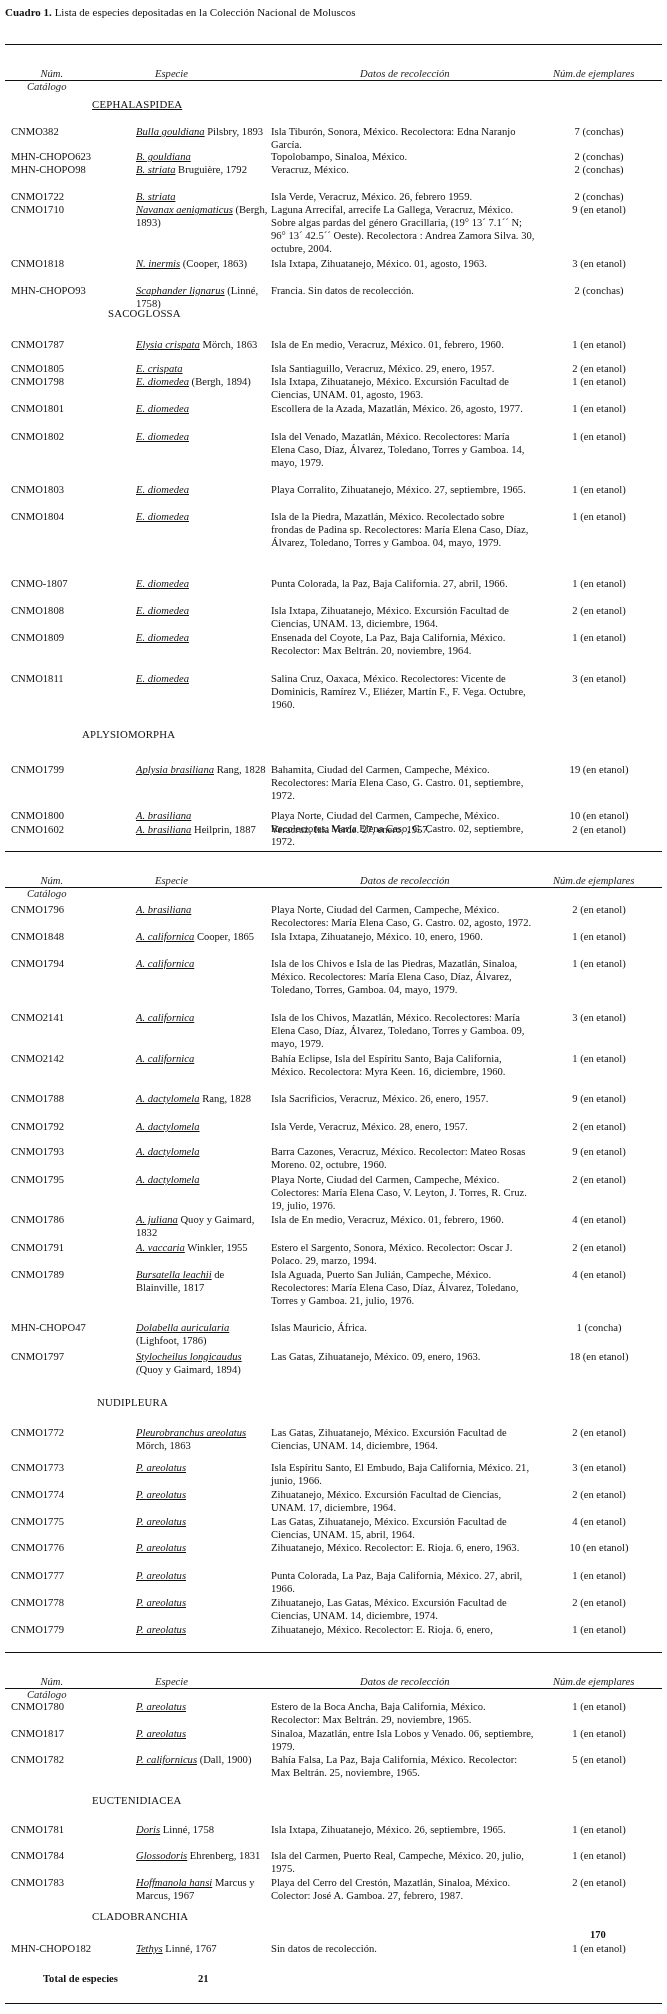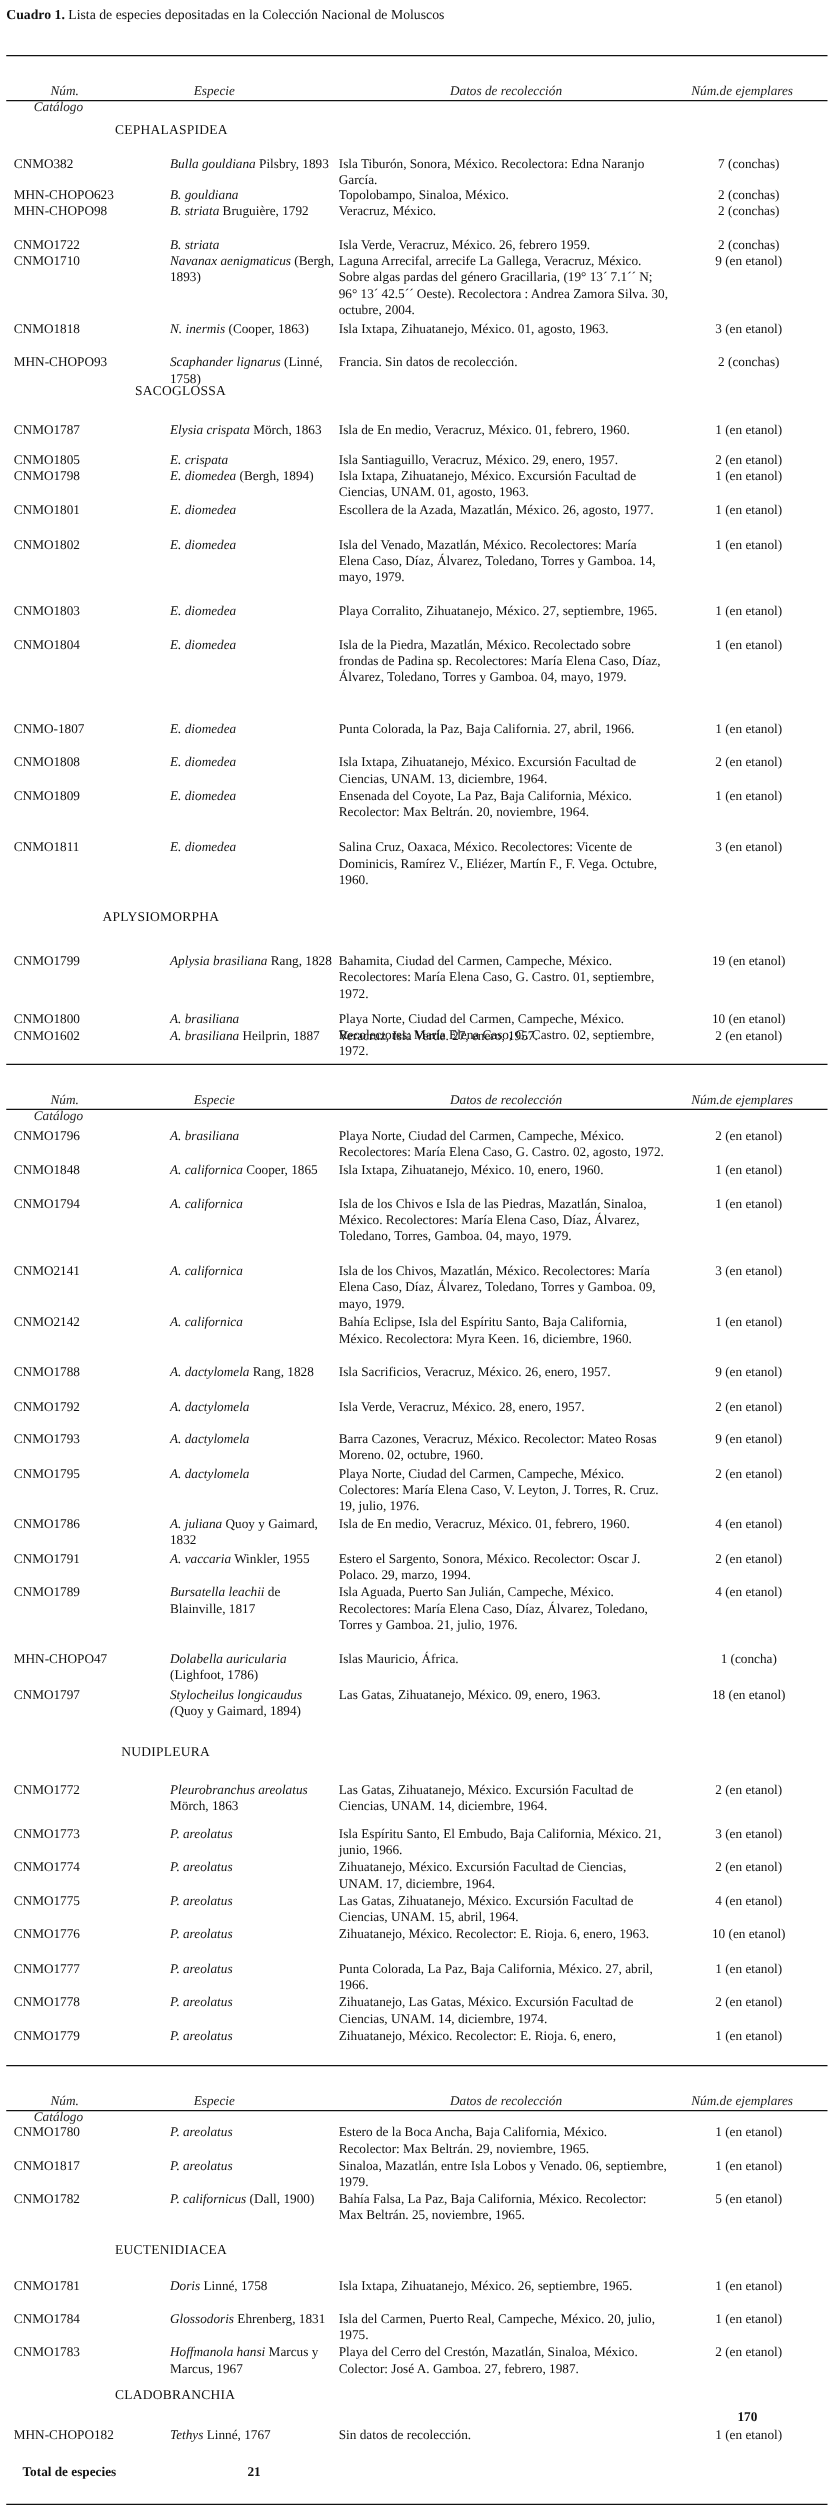--- a/index.html
+++ b/index.html
@@ -10,42 +10,42 @@
   .rule { position:absolute; left:0; width:100%; border-top:1.3px solid #111; height:0; }
   .hdr { position:absolute; left:0; width:100%; font-style:italic; color:#222; }
   .hdr span { position:absolute; top:14px; }
   .row { position:absolute; left:0; width:100%; }
   .c1 { position:absolute; left:6px; width:120px; }
   .c2 { position:absolute; left:131px; width:135px; }
   .c3 { position:absolute; left:266px; width:265px; }
   .c4 { position:absolute; left:540px; width:108px; text-align:center; }
   .group { position:absolute; font-size:10.8px; letter-spacing:0.2px; }
   .tot { position:absolute; font-weight:bold; }
-  i { font-style:italic; }
+  i { font-style:italic;text-decoration:underline; }
 </style>
 </head>
 <body>
 
 <div class="caption">
   <b>Cuadro 1.</b><span> Lista de especies depositadas en la Colección Nacional de Moluscos</span>
 </div>
 
 <div id="doc">
     <div class="rule" style="top: 44px; left: 5px; width: 657px;"></div>
     <div class="hdr" style="top: 53px; left: 5px; width: 657px;">
       <span style="left: 22px; text-align: center;">
         <div style="padding-left: 10px;">Núm.</div>
         <div>Catálogo</div>
       </span>
       <span style="left: 150px;">Especie</span>
       <span style="left: 355px;">Datos de recolección</span>
       <span style="left: 548px;">Núm.de ejemplares</span>
     </div>
     <div class="rule" style="top: 80px; left: 5px; width: 657px;"></div>
-    <div class="group" style="top: 98px; left: 92px;">CEPHALASPIDEA</div>
+    <div class="group" style="top: 98px; left: 92px; text-decoration: underline;">CEPHALASPIDEA</div>
     <div class="row" style="top: 125px; left: 5px; width: 657px;">
       <div class="c1">CNMO382</div>
       <div class="c2"><i>Bulla gouldiana</i><span> Pilsbry, 1893</span></div>
       <div class="c3">Isla Tiburón, Sonora, México. Recolectora: Edna Naranjo García.</div>
       <div class="c4">7 (conchas)</div>
     </div>
     <div class="row" style="top: 150px; left: 5px; width: 657px;">
       <div class="c1">MHN-CHOPO623</div>
       <div class="c2"><i>B. gouldiana</i><span></span></div>
       <div class="c3">Topolobampo, Sinaloa, México.</div>
@@ -359,18 +359,18 @@
       <div class="c3">Playa del Cerro del Crestón, Mazatlán, Sinaloa, México. Colector: José A. Gamboa. 27, febrero, 1987.</div>
       <div class="c4">2 (en etanol)</div>
     </div>
     <div class="group" style="top: 1910px; left: 92px;">CLADOBRANCHIA</div>
     <div class="row" style="top: 1942px; left: 5px; width: 657px;">
       <div class="c1">MHN-CHOPO182</div>
       <div class="c2"><i>Tethys</i><span> Linné, 1767</span></div>
       <div class="c3">Sin datos de recolección.</div>
       <div class="c4">1 (en etanol)</div>
     </div>
-    <div class="tot" style="top: 1972px; left: 18px;">Total de especies</div>
+    <div class="tot" style="top: 1972px; left: 43px;">Total de especies</div>
     <div class="tot" style="top: 1972px; left: 198px;">21</div>
     <div class="tot" style="top: 1972px; left: 359px; margin-top: 46px;">Total de ejemplares</div>
     <div class="tot" style="top: 1928px; left: 590px;">170</div>
     <div class="rule" style="top: 2003px; left: 5px; width: 657px;"></div>
   </div>
 
 </body></html>

